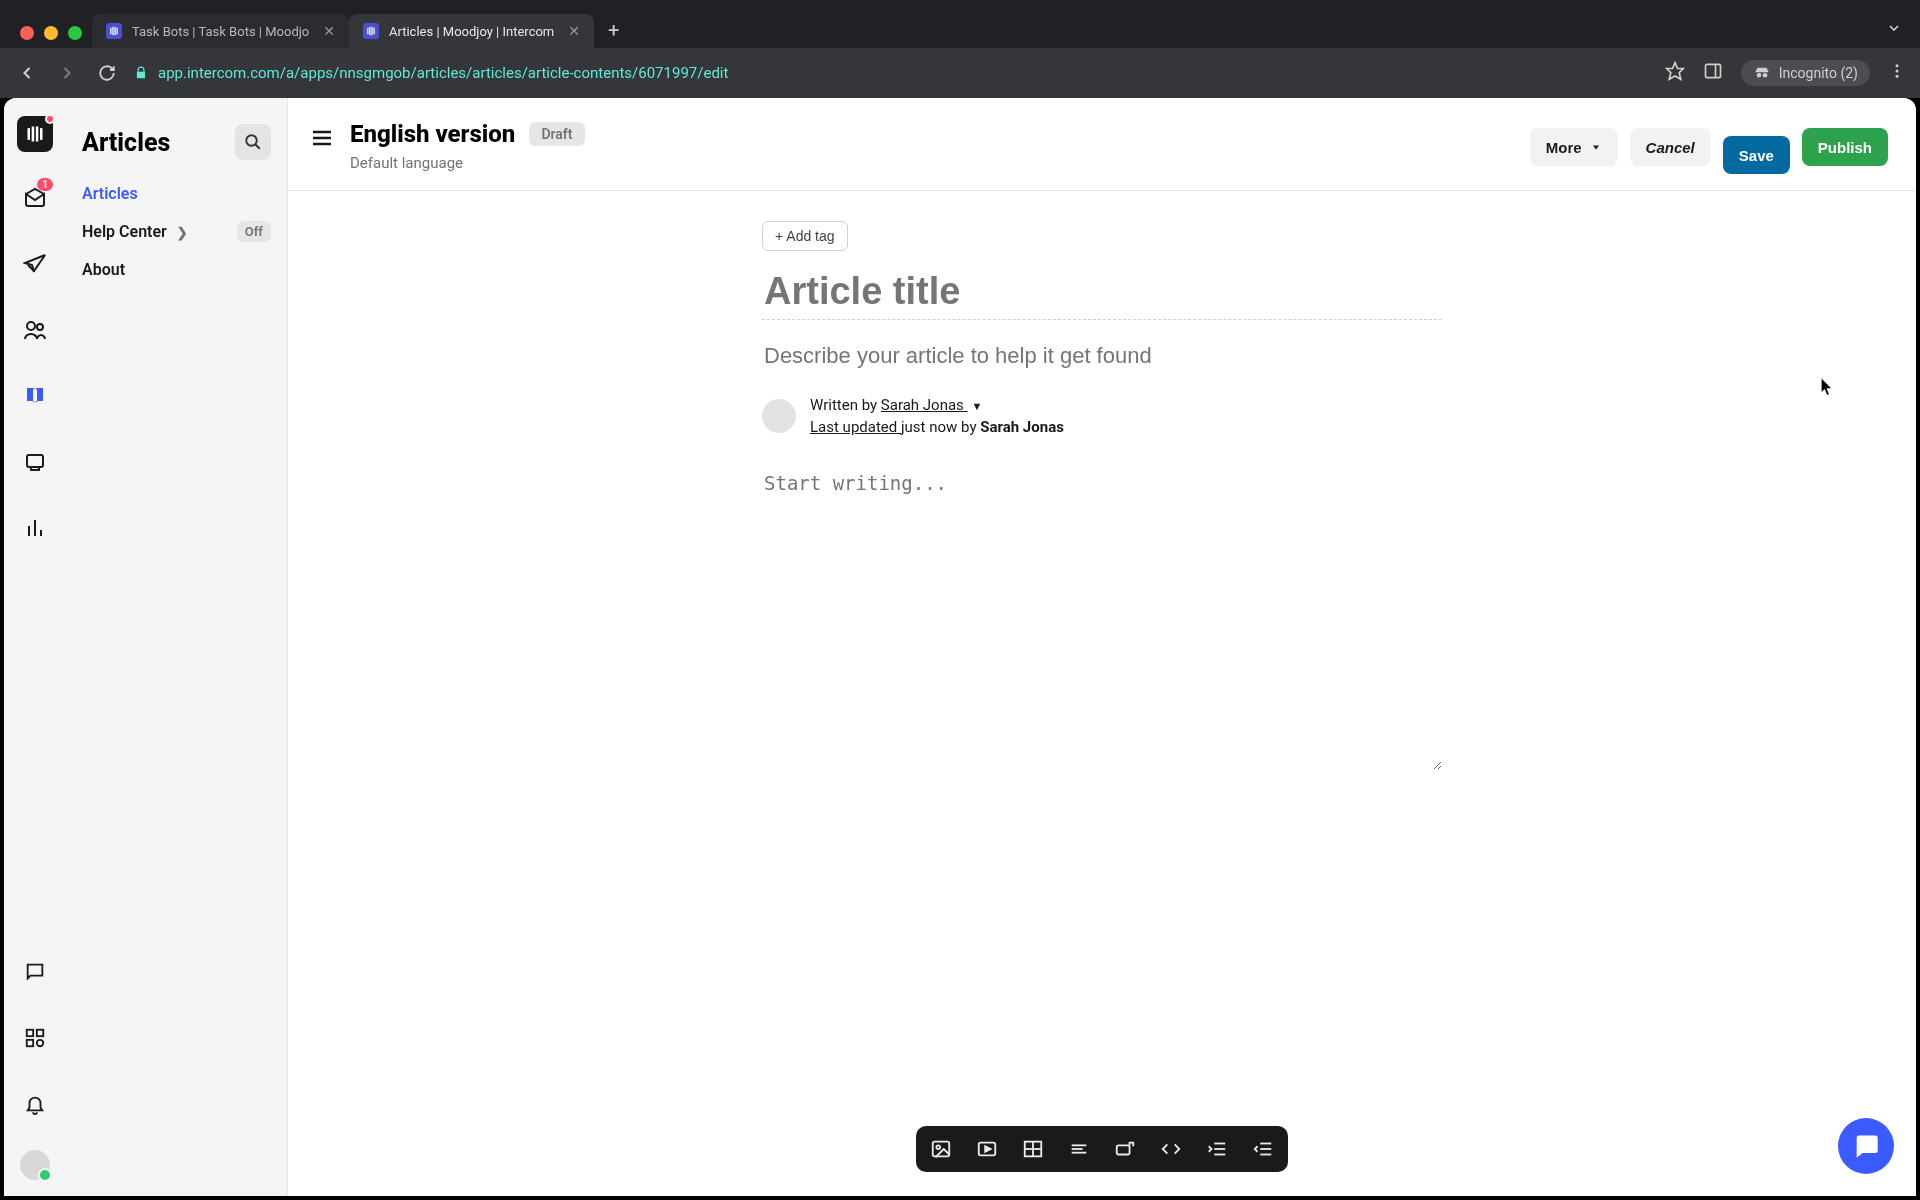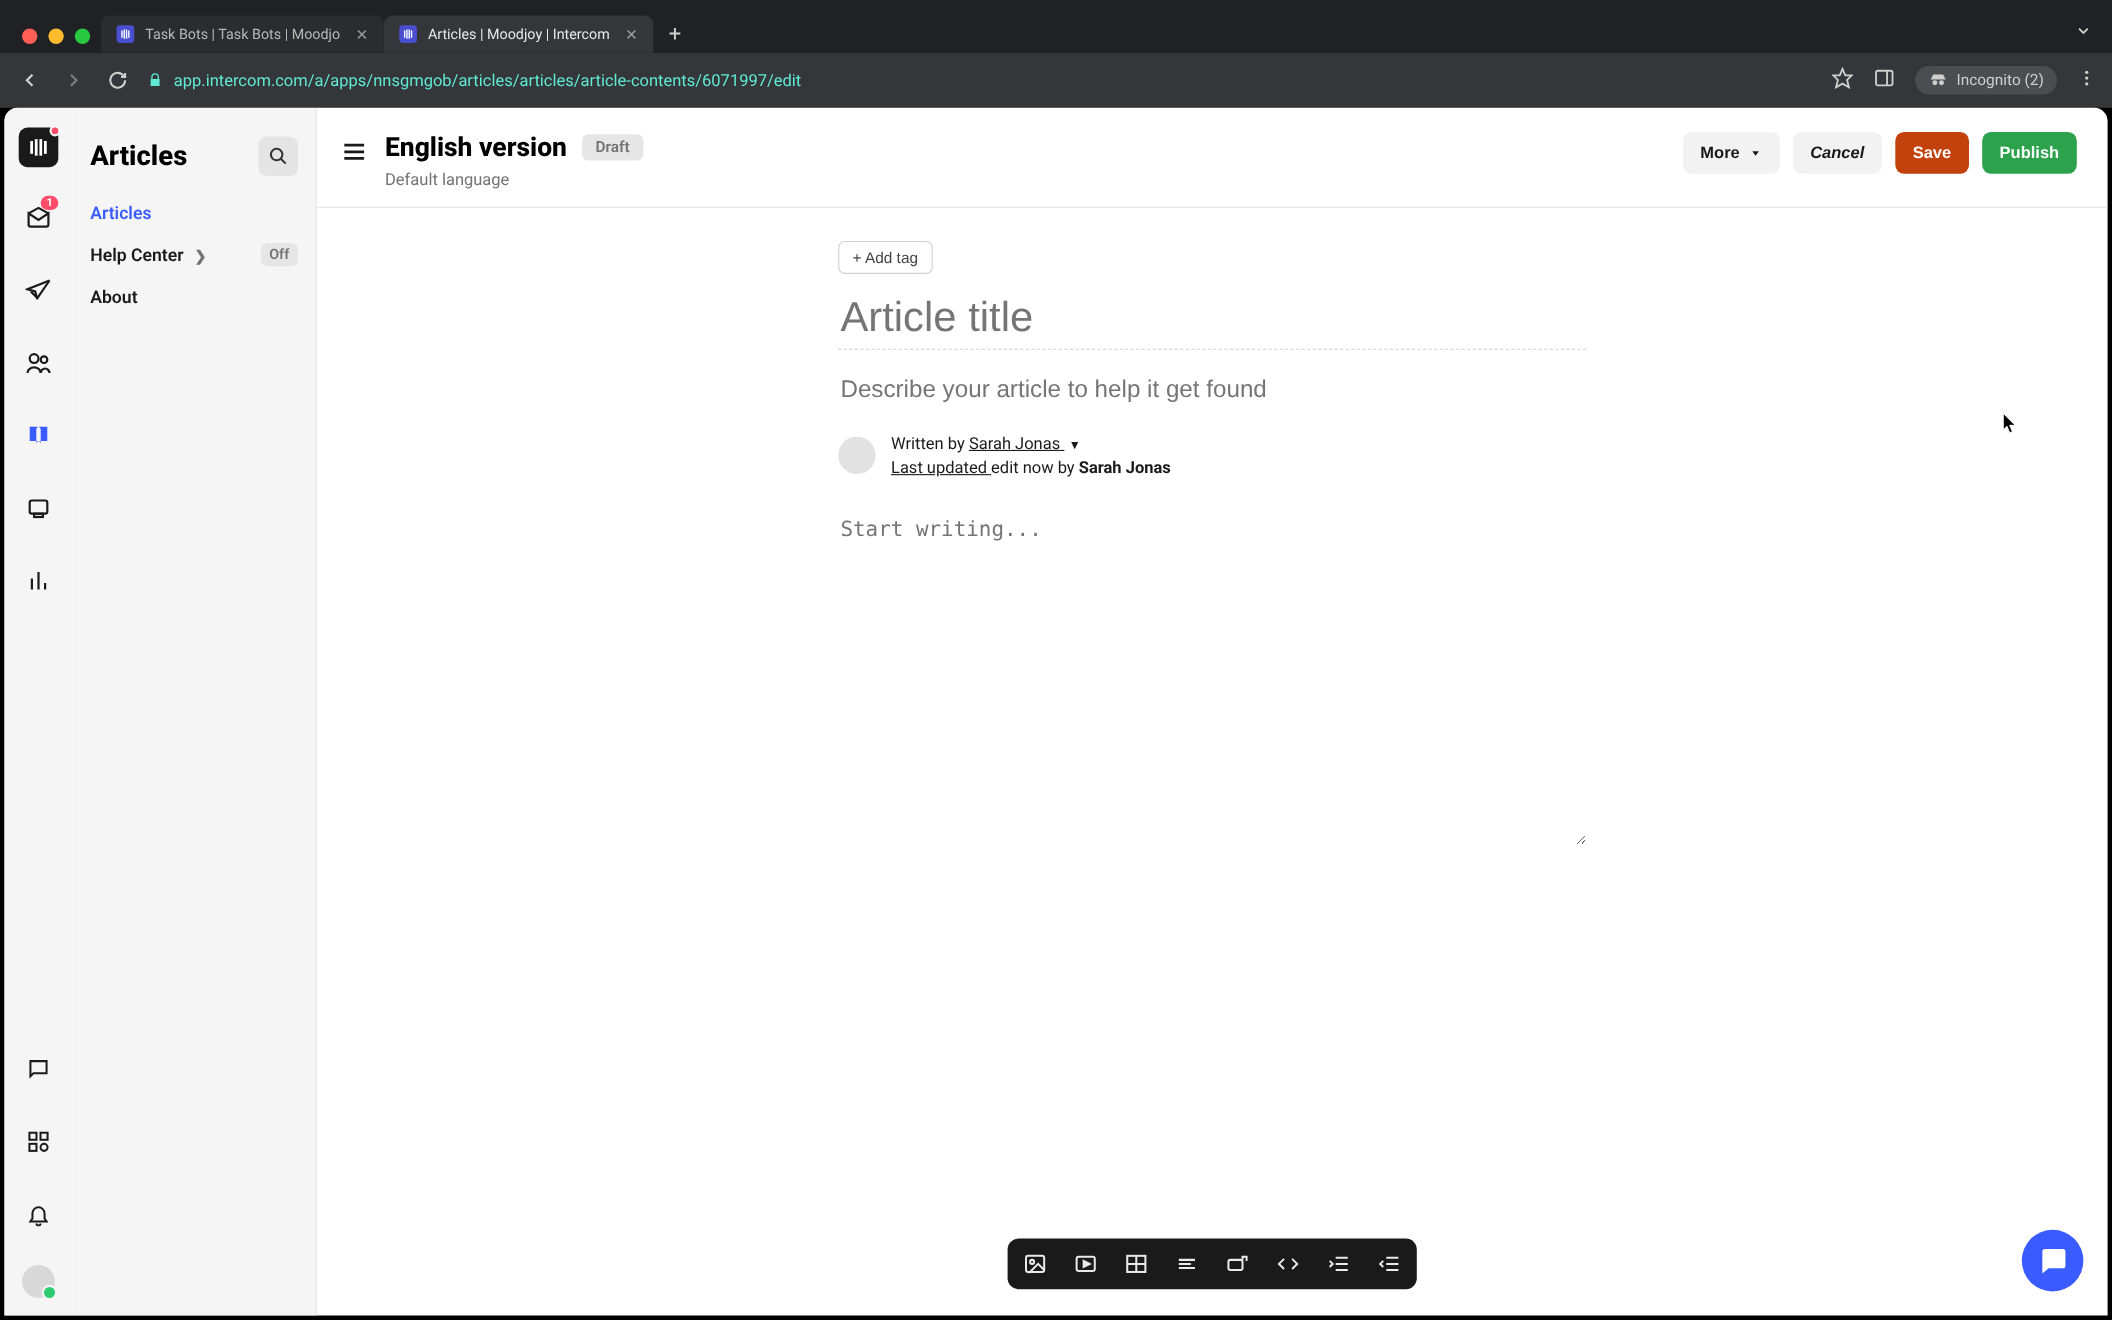--- a/index.html
+++ b/index.html
@@ -77,27 +77,27 @@
   .pagehead .left { display:flex; align-items:flex-start; gap:16px; }
   .hamb { width:24px; height:24px; margin-top:6px; }
   .titleblock .title-row { display:flex; align-items:center; gap:14px;}
   .titleblock h2 { margin:0; font-size:24px; font-weight:800;text-align:center; }
   .draft-pill { background:var(--badge-bg); color:var(--badge-text); font-size:14px; padding:4px 12px; border-radius:6px; font-weight:600;}
   .subtitle { color:var(--text-muted); font-size:15px; margin-top:6px;}
   .actions { display:flex; align-items:center; gap:12px; }
   .btn { height:38px; padding:0 16px; border-radius:8px; font-size:15px; font-weight:600; display:flex; align-items:center; gap:8px; border:none; cursor:pointer;}
   .btn.more { background:#f2f2f2; color:#1a1a1a; }
   .btn.cancel { background:#f2f2f2; color:#1a1a1a;font-style:italic; }
-  .btn.save { background:#c2410c; color:#fff; }
+  .btn.save { background:#0369a1; color:#fff;margin-top:16px; }
   .btn.publish { background:var(--accent-green); color:#fff; }
 
   .editor { flex:1; display:flex; justify-content:center; padding:30px 40px; position:relative; }
   .doc { width:680px; }
   .addtag { border:1px solid #d0d0d0; background:#fff; color:#444; font-size:14px; padding:6px 12px; border-radius:6px; }
-  .title-input { width:100%; border:none; font-size:38px; font-weight:400; color:var(--text-placeholder); margin-top:18px; border-bottom:1px dashed #d0d0d0; padding-bottom:6px; outline:none; background:transparent;}
+  .title-input { width:100%; border:none; font-size:38px; font-weight:700; color:var(--text-placeholder); margin-top:18px; border-bottom:1px dashed #d0d0d0; padding-bottom:6px; outline:none; background:transparent;}
   .desc-input { width:100%; border:none; font-size:22px; color:var(--text-placeholder); margin-top:22px; outline:none; background:transparent;}
   .byline { display:flex; align-items:center; gap:14px; margin-top:26px; font-size:15px; color:#1a1a1a;}
   .byline .av { width:34px; height:34px; border-radius:50%; background:#e2e2e2; }
   .byline .meta { display:flex; flex-direction:column; gap:4px;}
   .byline .meta .row1 span.link, .byline .meta .row2 span.link { text-decoration:underline; }
   .byline .caret { font-size:11px; margin-left:4px; }
   .body-input { width:100%; border:none; font-size:19px; color:var(--text-placeholder); margin-top:34px; outline:none; background:transparent; min-height:300px;}
 
   
   .float-toolbar { position:absolute; bottom:24px; left:50%; transform:translateX(-50%); background:#1a1a1a; border-radius:10px; padding:10px 12px; display:flex; gap:20px; }
@@ -362,21 +362,21 @@
                 <span>Written by </span>
                 <span class="link">
                   <span>Sarah Jonas</span>
                 </span>
                 <span class="caret">▼</span>
               </div>
               <div class="row2">
                 <span class="link">
                   <span>Last updated</span>
                 </span>
-                <span> edit now by </span>
+                <span> just now by </span>
                 <b>Sarah Jonas</b>
               </div>
             </div>
           </div>
 
           <textarea class="body-input" placeholder="Start writing..." style=""></textarea>
         </div>
 
         <div class="float-toolbar">
           <div class="tb">

